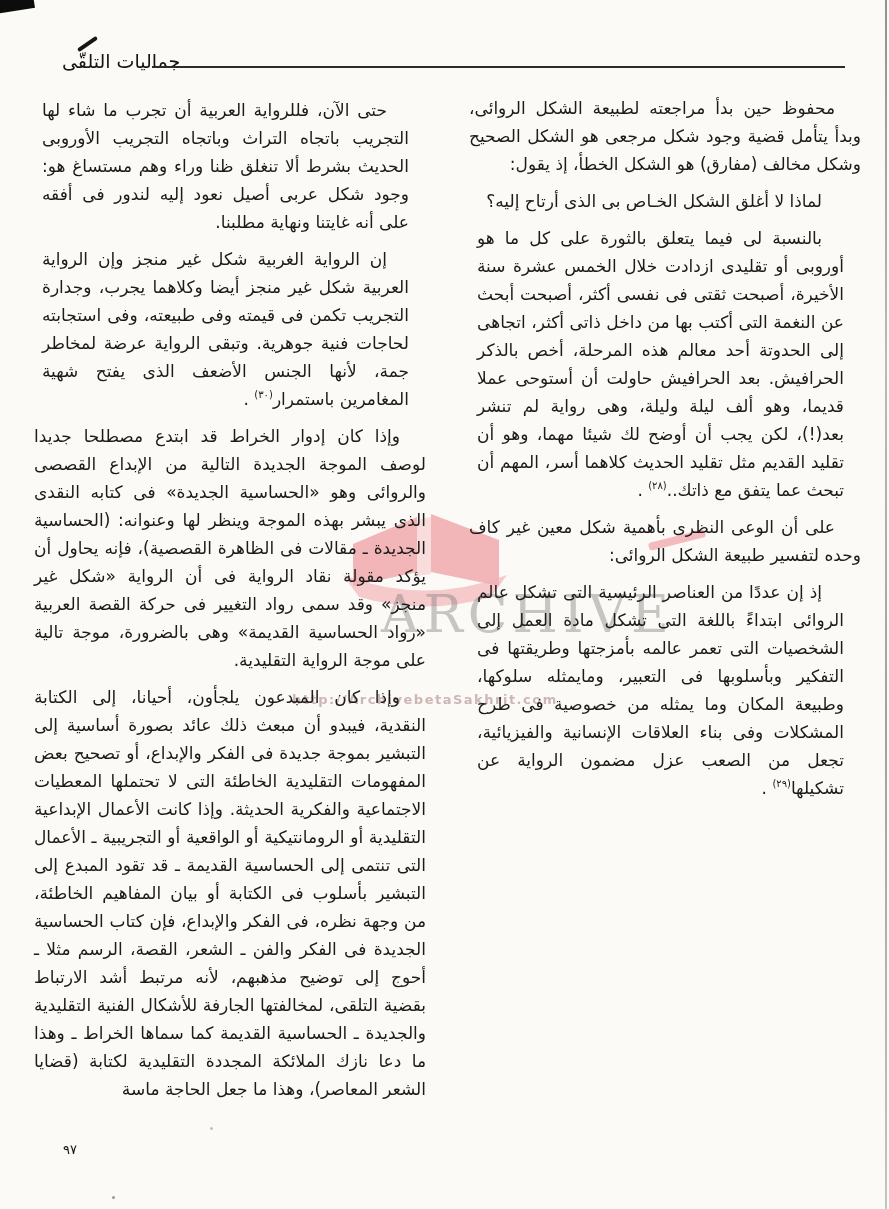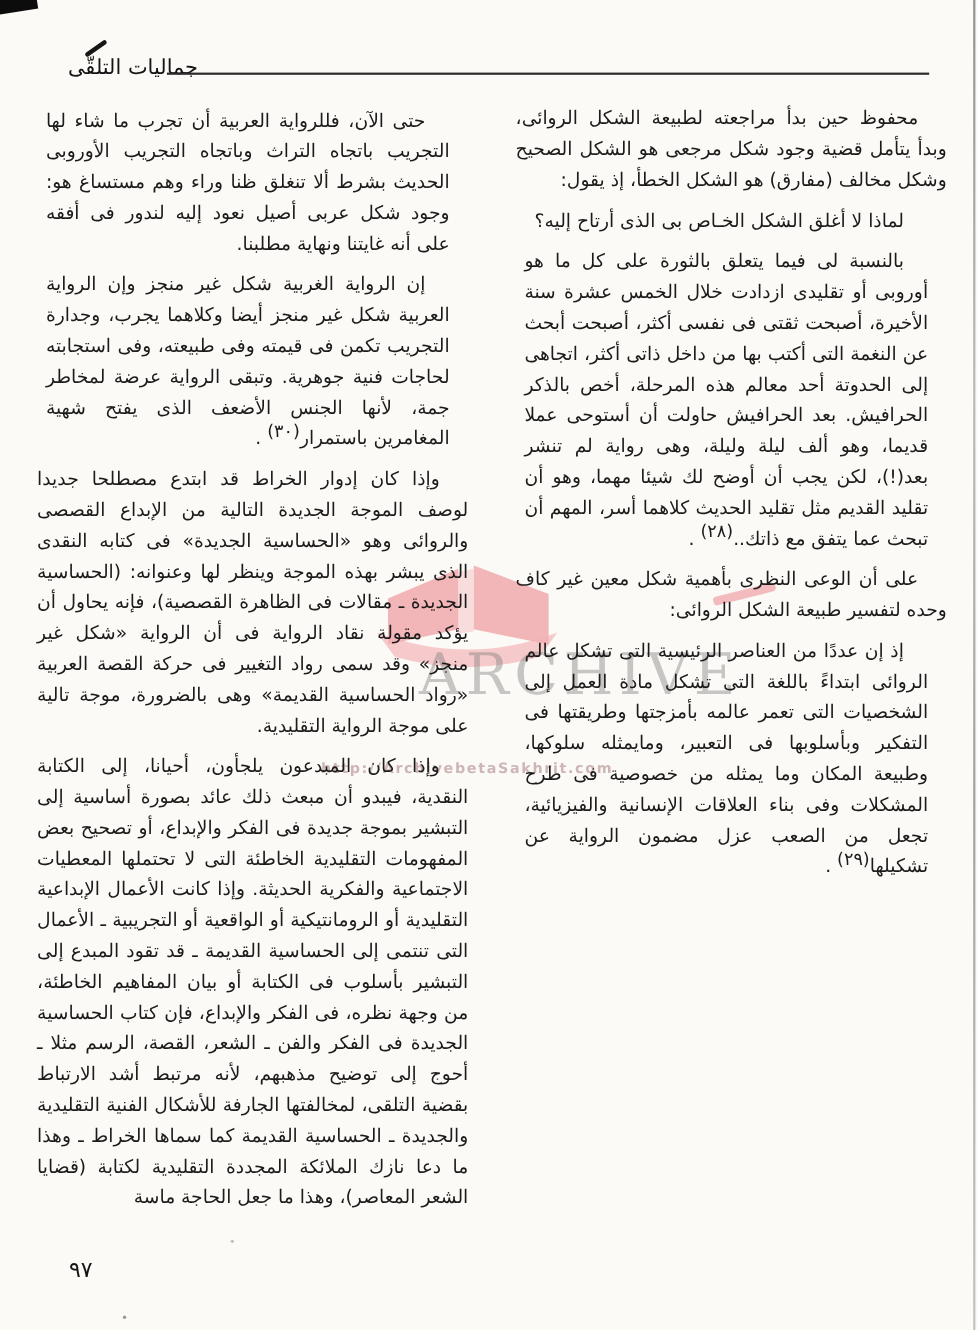--- a/index.html
+++ b/index.html
@@ -21,34 +21,34 @@
   .running-title{position:absolute;left:62px;top:50px;font-size:19px;color:#141414;}
   .header-rule{position:absolute;left:152px;right:44px;top:66px;height:2px;background:#2b2b2b;}
   
   .col{position:absolute;width:392px;font-size:17px;line-height:28px;
     text-align:justify;direction:rtl;z-index:2;}
   .col-right{right:28px;top:94px;}
   .col-left{left:34px;top:96px;}
   .col p{margin:0 0 9px 0;}
   .para{text-indent:26px;}
   .quote{margin-right:17px !important;margin-left:8px !important;text-indent:22px;}
-  sup.fn{font-size:16px;line-height:0;vertical-align:super;}
+  sup.fn{font-size:10px;line-height:0;vertical-align:super;}
   
   .watermark{position:absolute;left:0;top:0;z-index:1;pointer-events:none;}
   .wm-book{position:absolute;left:337px;top:512px;width:176px;height:102px;}
   .wm-slash{position:absolute;left:648px;top:536px;width:58px;height:8px;
     background:#ef9aa0;opacity:.65;transform:rotate(-14deg);border-radius:3px;}
   .wm-title{position:absolute;left:284px;top:584px;width:390px;
     font-family:"DejaVu Serif",serif;font-size:52px;letter-spacing:5px;
     color:rgba(125,125,125,.42);white-space:nowrap;}
   .wm-url{position:absolute;left:292px;top:692px;
     font-family:"DejaVu Sans",sans-serif;font-size:13px;letter-spacing:1.5px;
     color:rgba(172,132,134,.58);white-space:nowrap;direction:ltr;font-weight:bold;}
   
-  .page-number{position:absolute;left:63px;top:1142px;font-size:20px;color:#141414;}
+  .page-number{position:absolute;left:63px;top:1142px;font-size:13px;color:#141414;}
 </style>
 </head>
 <body>
 
 <div class="corner-blot"></div>
 <div class="stray-dash"></div>
 <div class="edge-line"></div>
 <div class="speck" style="left:112px;top:1196px;"></div>
 <div class="speck" style="left:210px;top:1127px;opacity:.35;"></div>
 

